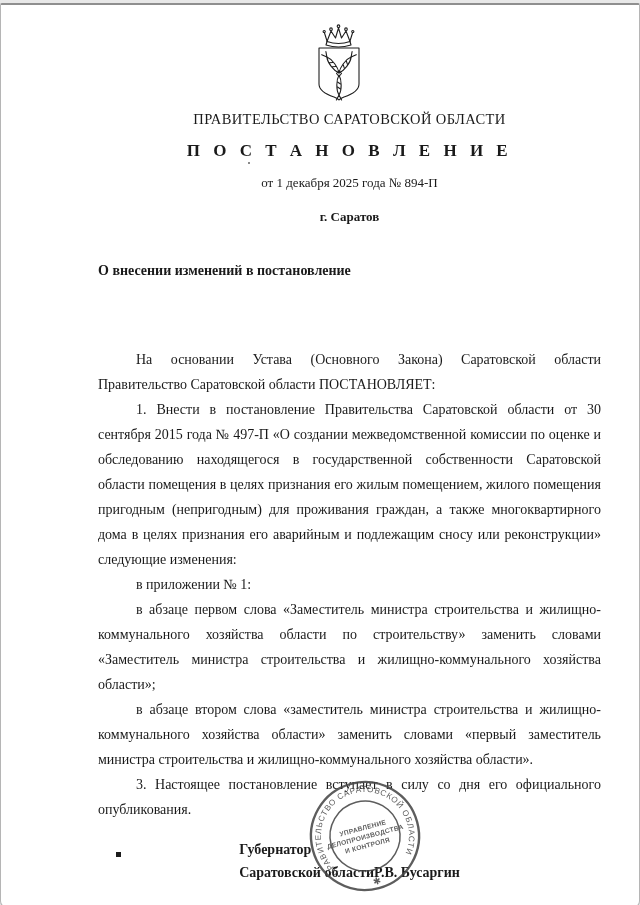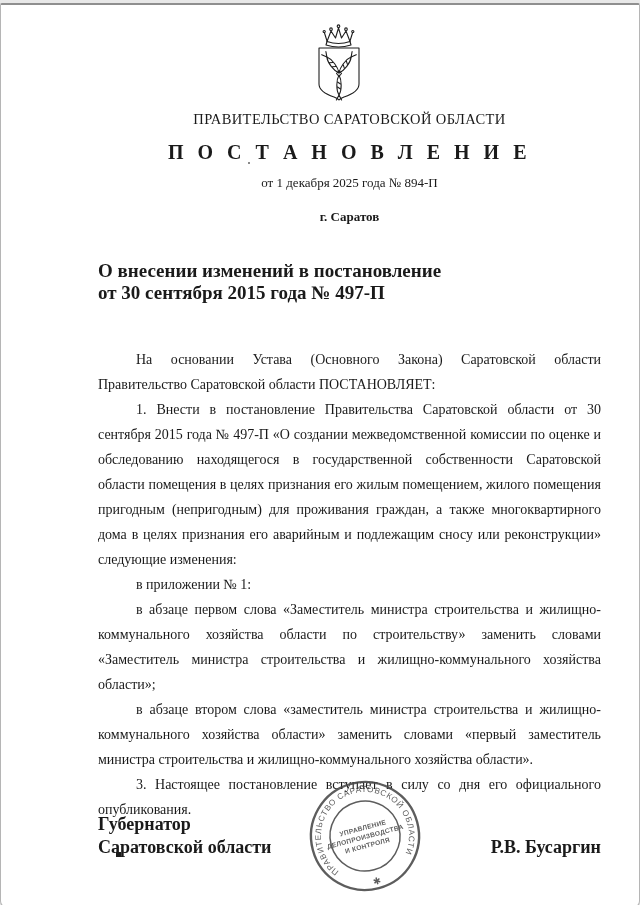--- a/index.html
+++ b/index.html
@@ -9,32 +9,32 @@
     border-top:2px solid #8f8f8f;border-left:1px solid #b5b5b5;
     border-right:1px solid #b5b5b5;border-bottom:1px solid #ababab;
     border-radius:2px 2px 7px 7px;
     font-family:"Liberation Serif","DejaVu Serif",serif;color:#1a1a1a;padding-left:8px;
     -webkit-font-smoothing:antialiased;
   }
   .emblem{position:absolute;left:303px;top:14px;width:64px;height:84px;}
   .org-name{position:absolute;left:97px;width:503px;top:106px;text-align:center;
     font-size:14.5px;letter-spacing:.4px;white-space:nowrap;}
   .doc-type{position:absolute;left:97px;width:503px;top:136px;text-align:center;
-    font-size:20px;font-weight:bold;letter-spacing:4.5px;white-space:nowrap;}
+    font-size:17px;font-weight:bold;letter-spacing:4.5px;white-space:nowrap;}
   .date-line{position:absolute;left:97px;width:503px;top:170px;text-align:center;
     font-size:13px;white-space:nowrap;}
   .city-line{position:absolute;left:97px;width:503px;top:204px;text-align:center;
     font-size:13px;white-space:nowrap;font-weight:bold;}
   .doc-title{position:absolute;left:97px;top:255px;width:503px;
-    font-size:19px;font-weight:bold;line-height:21.7px;}
+    font-size:14px;font-weight:bold;line-height:21.7px;}
   .doc-body{position:absolute;left:97px;top:342px;width:503px;
     font-size:14px;line-height:25px;text-align:justify;}
   .doc-body p{margin:0;text-indent:38px;}
-  .signature{position:absolute;left:97px;top:808px;width:503px;
-    display:flex;justify-content:space-between;font-size:18px;font-weight:bold;
+  .signature{position:absolute;left:97px;top:834px;width:503px;
+    display:flex;justify-content:center;font-size:14px;font-weight:bold;
     line-height:22.5px;}
   .sig-name{align-self:flex-end;white-space:nowrap;}
   .stamp{position:absolute;left:304px;top:771px;width:120px;height:120px;opacity:.88;}
   .artifact{position:absolute;background:#222;}
   .artifact.a1{left:115px;top:847px;width:5px;height:5px;background:#1c1c1c;}
   .artifact.a2{left:247px;top:157px;width:2px;height:2px;background:#8a8a8a;}
   .stroke{fill:none;stroke:#1f1f1f;stroke-width:1.1;stroke-linejoin:round;stroke-linecap:round;}
   .fishfill{fill:#ffffff;stroke:#1f1f1f;stroke-width:1.1;stroke-linejoin:round;}
 </style>
 </head>
@@ -76,21 +76,20 @@
     <path class="stroke" d="M35,51.5 L37.5,54.5 L35,57.5 L32.5,54.5 Z"></path>
   </svg>
 
   <div class="org-name">ПРАВИТЕЛЬСТВО САРАТОВСКОЙ ОБЛАСТИ</div>
   <div class="doc-type">П О С Т А Н О В Л Е Н И Е</div>
   <div class="date-line">от 1 декабря 2025 года № 894-П</div>
   <div class="city-line">г. Саратов</div>
 
   <div class="doc-title">
     <div>О внесении изменений в постановление</div>
-    <div>от 30 сентября 2015 года № 497-П</div>
   </div>
 
   <div class="doc-body">
     <p>На основании Устава (Основного Закона) Саратовской области Правительство Саратовской области ПОСТАНОВЛЯЕТ:</p>
     <p>1. Внести в постановление Правительства Саратовской области от 30 сентября 2015 года № 497-П «О создании межведомственной комиссии по оценке и обследованию находящегося в государственной собственности Саратовской области помещения в целях признания его жилым помещением, жилого помещения пригодным (непригодным) для проживания граждан, а также многоквартирного дома в целях признания его аварийным и подлежащим сносу или реконструкции» следующие изменения:</p>
     <p>в приложении № 1:</p>
     <p>в абзаце первом слова «Заместитель министра строительства и жилищно-коммунального хозяйства области по строительству» заменить словами «Заместитель министра строительства и жилищно-коммунального хозяйства области»;</p>
     <p>в абзаце втором слова «заместитель министра строительства и жилищно-коммунального хозяйства области» заменить словами «первый заместитель министра строительства и жилищно-коммунального хозяйства области».</p>
     <p>3. Настоящее постановление вступает в силу со дня его официального опубликования.</p>
   </div>

